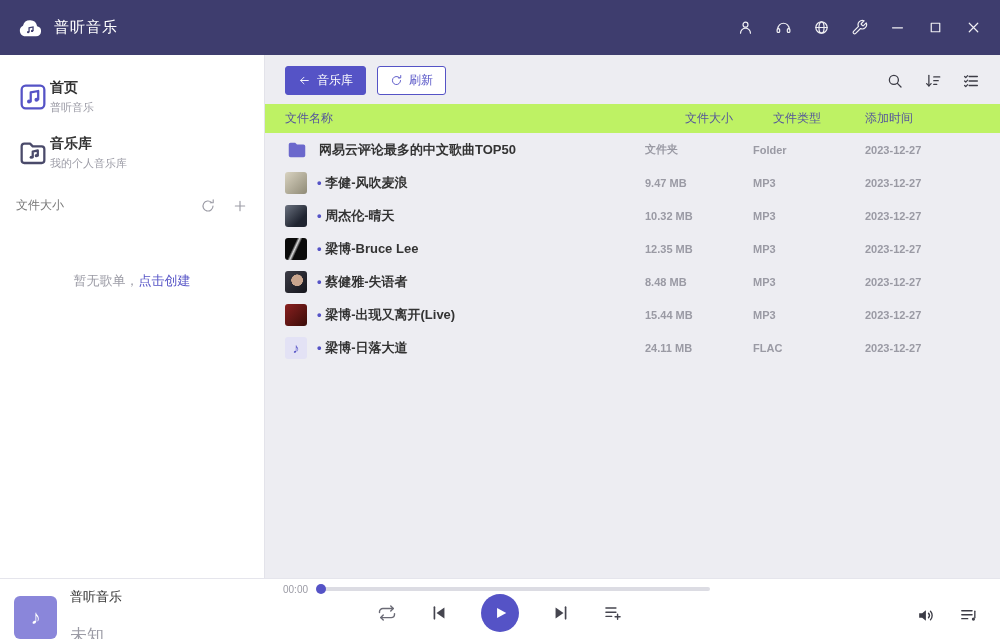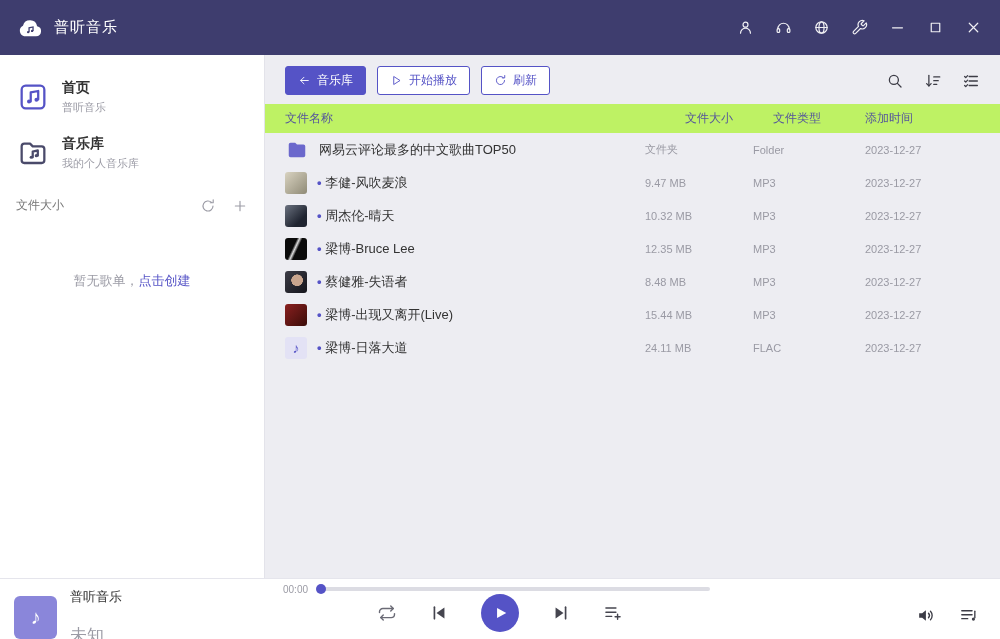--- a/index.html
+++ b/index.html
@@ -17,21 +17,21 @@
   .logo{width:28px;height:28px;display:inline-flex;align-items:center;justify-content:center;}
   .app-title{font-size:15px;margin-left:10px;letter-spacing:1px;}
   .tb-actions{margin-left:auto;display:flex;align-items:center;gap:21px;}
   .tb-icon{width:17px;height:17px;display:inline-flex;align-items:center;justify-content:center;color:#fff;opacity:.92;cursor:pointer;}
   .tb-icon svg{width:17px;height:17px;}
   .icon-stroke{fill:none;stroke:currentColor;stroke-width:1.7;stroke-linecap:round;stroke-linejoin:round;}
 
   
   .body{flex:1;display:flex;min-height:0;background:var(--content-bg);}
   .sidebar{width:265px;background:#fff;border-right:1px solid #e3e3ea;padding:14px 0 0 0;display:flex;flex-direction:column;}
-  .nav-item{display:flex;align-items:center;gap:12px;padding:10px 16px;cursor:pointer;}
+  .nav-item{display:flex;align-items:center;padding:10px 16px;cursor:pointer;}
   .nav-icon{width:34px;height:34px;display:inline-flex;align-items:center;justify-content:center;}
   .nav-icon svg{width:32px;height:32px;}
   .nav-icon.purple{color:var(--accent);}
   .nav-icon.dark{color:#4a4a6a;}
   .nav-label{font-size:14px;color:#333;font-weight:bold;}
   .nav-sub{font-size:11px;color:#9b9ba5;margin-top:3px;}
   .playlist-head{display:flex;align-items:center;padding:16px 16px 6px 16px;font-size:12px;color:#777;}
   .ph-icons{margin-left:auto;display:flex;gap:16px;color:#9b9ba5;}
   .ph-icons span{width:16px;height:16px;display:inline-flex;cursor:pointer;}
   .ph-icons svg{width:16px;height:16px;}
@@ -48,21 +48,21 @@
   .toolbar-right{margin-left:auto;display:flex;align-items:center;gap:20px;color:#3c3c46;}
   .toolbar-right span{width:18px;height:18px;display:inline-flex;cursor:pointer;}
   .toolbar-right svg{width:18px;height:18px;}
 
   .thead{display:flex;align-items:center;height:29px;background:#bef264;padding:0 20px;font-size:12px;color:#55569b;}
   .col-name{flex:1;display:flex;align-items:center;gap:10px;min-width:0;}
   .col-size{width:88px;}
   .col-type{width:92px;}
   .col-date{width:115px;}
 
-  .rows{flex:1;overflow:hidden;}
+  .rows{flex:1;overflow:hidden;font-weight:bold;}
   .trow{display:flex;align-items:center;height:33px;padding:0 20px;cursor:default;}
   .ricon{width:24px;height:24px;display:inline-flex;align-items:center;justify-content:center;flex:0 0 auto;}
   .ricon svg{width:22px;height:22px;}
   .rname{font-size:13px;color:#333;white-space:nowrap;overflow:hidden;text-overflow:ellipsis;}
   .rname.song::before{content:"• ";color:var(--accent);font-weight:bold;}
   .rsize,.rtype,.rdate{font-size:11px;color:#9a9aa4;margin-left:20px;}
   .art{width:22px;height:22px;border-radius:3px;flex:0 0 auto;}
   .art-1{background:linear-gradient(135deg,#d9d3c1,#8f8a76);}
   .art-2{background:linear-gradient(135deg,#6b7280,#1f2430 70%);}
   .art-3{background:linear-gradient(115deg,#0a0a0a 38%,#ddd 46%,#0a0a0a 55%);}
@@ -209,28 +209,20 @@
           <span class="bi">
             <svg viewBox="0 0 24 24" class="icon-stroke" style="stroke:#fff">
                 <path d="M19 12H5M11 6l-6 6 6 6"></path>
               </svg>
           </span>
           <span>音乐库</span>
         </button>
         <button class="btn">
           <span class="bi">
             <svg viewBox="0 0 24 24" class="icon-stroke">
-                <path d="M7.5 5l11 7-11 7z"></path>
-              </svg>
-          </span>
-          <span>开始播放</span>
-        </button>
-        <button class="btn">
-          <span class="bi">
-            <svg viewBox="0 0 24 24" class="icon-stroke">
                 <path d="M19.5 12a7.5 7.5 0 1 1-2.2-5.3"></path>
                 <path d="M19.8 2.8v4.4h-4.4"></path>
               </svg>
           </span>
           <span>刷新</span>
         </button>
         <div class="toolbar-right">
           <span>
             <svg viewBox="0 0 24 24" class="icon-stroke">
                 <circle cx="10.5" cy="10.5" r="6"></circle>

